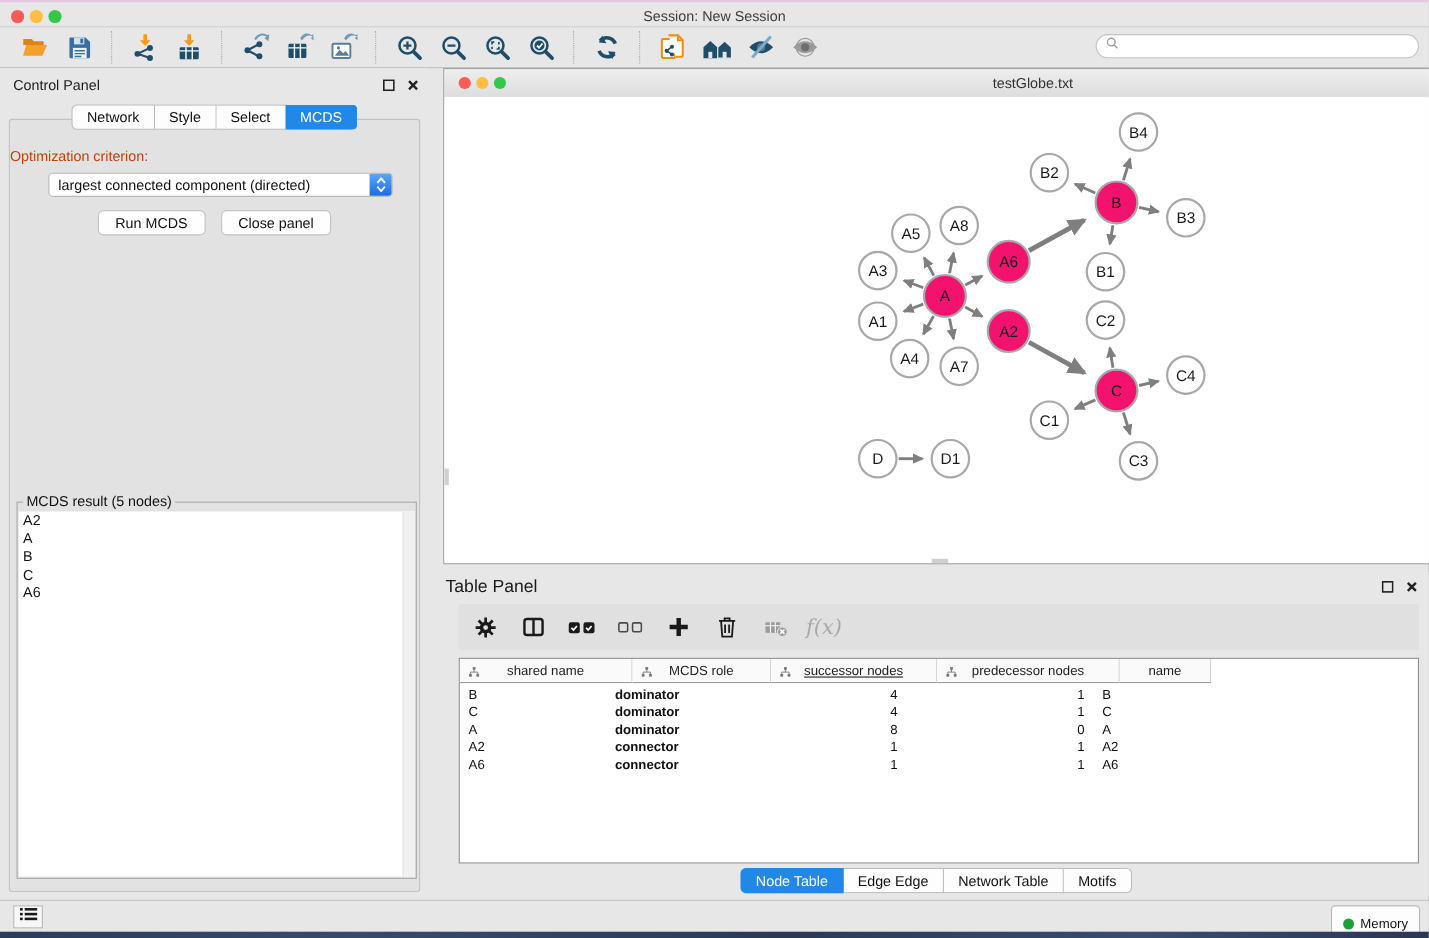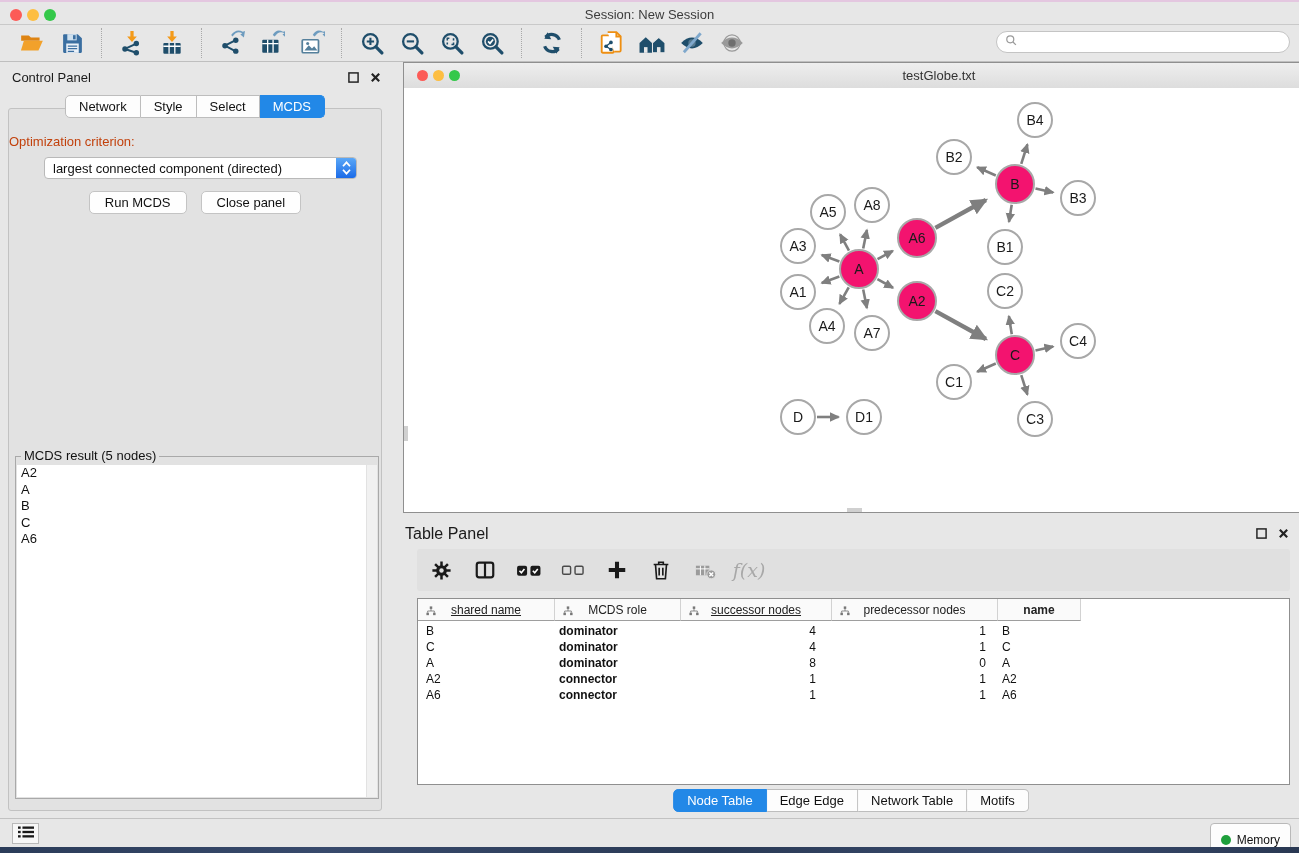--- a/index.html
+++ b/index.html
@@ -51,21 +51,21 @@
   .table-panel{position:absolute;left:403px;top:520px;width:896px;height:295px;background:#E7E7E7;}
   .tp-title{position:absolute;top:5px;left:2px;font-size:16px;color:#1A1A1A;}
   .tp-btns{position:absolute;top:7px;right:10px;display:flex;gap:10px;align-items:center;}
   .tp-toolbar{position:absolute;left:14px;right:9px;top:29px;height:42px;background:#E0E0E0;border-radius:3px;display:flex;align-items:center;padding-left:10px;gap:16px;box-sizing:border-box;}
   .tt-icon{width:28px;height:28px;display:inline-flex;align-items:center;justify-content:center;}
   .fx-glyph{font-family:"DejaVu Serif",serif;font-style:italic;font-size:19px;color:#A8A8A8;}
   .tbl{position:absolute;left:14px;right:9px;top:78px;bottom:30px;background:#fff;border:1px solid #8F8F8F;box-sizing:border-box;overflow:hidden;}
   .tbl-header{display:flex;height:22px;font-size:12px;color:#222;}
   .tbl-hcell{position:relative;display:flex;align-items:center;justify-content:center;border-right:1px solid #D2D2D2;border-bottom:1px solid #9E9E9E;background:#FAFAFA;height:100%;box-sizing:border-box;flex:none;}
   .tbl-hicon{position:absolute;left:8px;top:6px;}
-  .tbl-header .c1{width:137px;text-decoration:underline;}.tbl-header .c2{width:126px;}.tbl-header .c3{width:151px;text-decoration:underline;}.tbl-header .c4{width:166px;}.tbl-header .c5{width:83px;font-weight:bold;}
+  .tbl-header .c1{width:157px;}.tbl-header .c2{width:126px;}.tbl-header .c3{width:151px;text-decoration:underline;}.tbl-header .c4{width:166px;}.tbl-header .c5{width:83px;}
   .tbl-row{display:flex;height:16px;font-size:12px;color:#111;align-items:center;}
   .tbl-cell{box-sizing:border-box;white-space:nowrap;flex:none;padding:0 8px;}
   .tbl-row .c1{width:133px;}.tbl-row .c2{width:126px;font-weight:bold;}.tbl-row .c3{width:151px;text-align:right;padding-right:12px;}.tbl-row .c4{width:166px;text-align:right;padding-right:8px;}.tbl-row .c5{width:83px;}
   .tbl-rows{padding-top:2px;}
   .tbl-tabs{position:absolute;left:50%;transform:translateX(-50%);bottom:3px;}
   
   .statusbar{position:absolute;left:0;top:818px;width:100%;height:29px;background:#E7E7E7;border-top:1px solid #C2C2C2;box-sizing:border-box;}
   .list-btn{position:absolute;left:12px;top:4px;width:27px;height:21px;background:#F7F7F7;border:1px solid #B9B9B9;display:flex;align-items:center;justify-content:center;box-sizing:border-box;}
   .memory-btn{position:absolute;right:8px;top:4px;height:21px;background:#FDFDFD;border:1px solid #B9B9B9;border-radius:4px;display:flex;align-items:center;gap:6px;padding:16px 10px;font-size:12px;color:#111;box-sizing:border-box;}
   .memory-dot{width:10px;height:10px;border-radius:50%;background:#1FA03C;}

